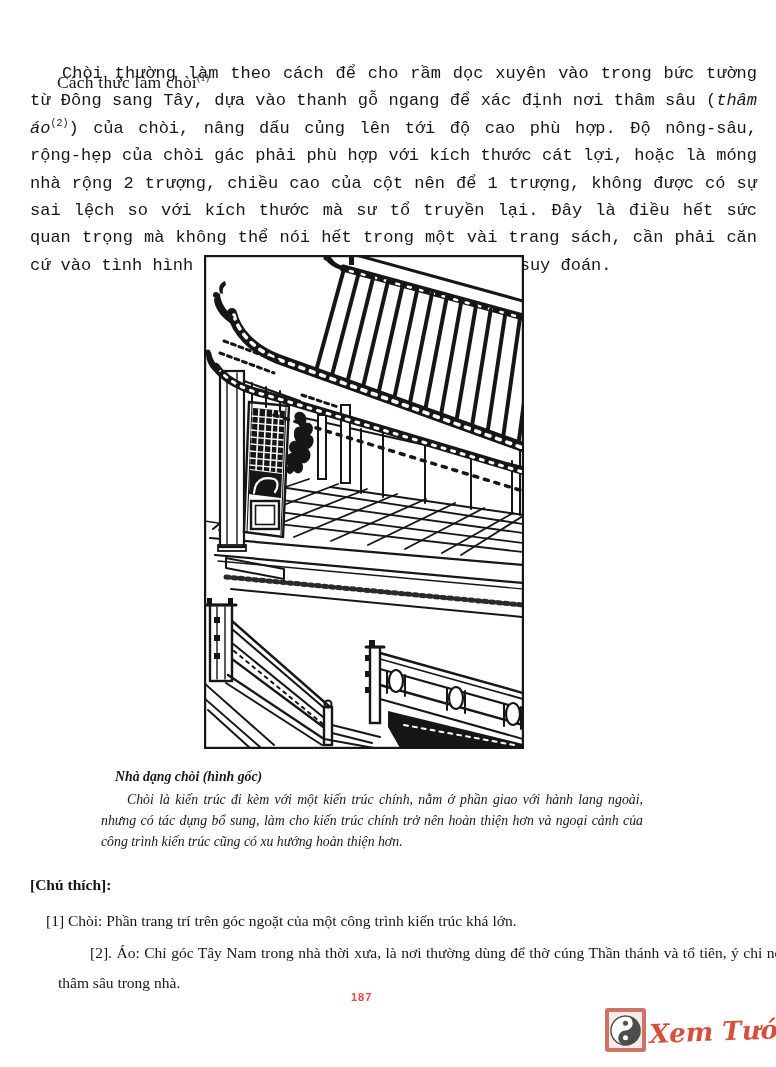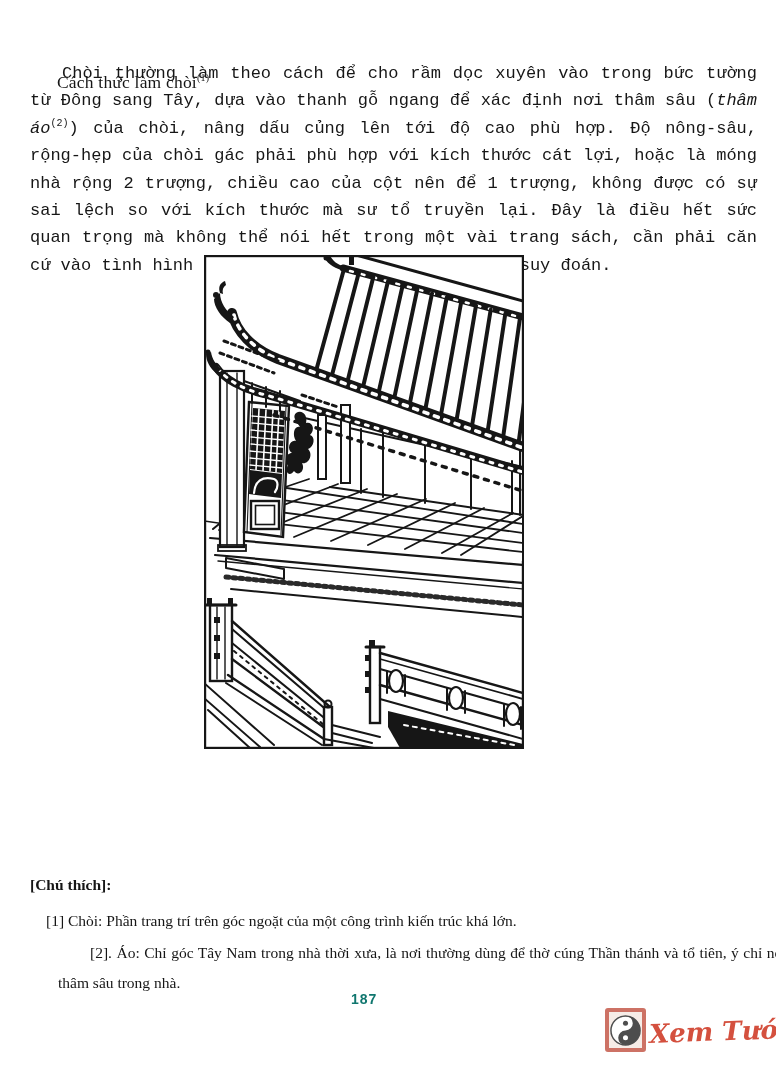--- a/index.html
+++ b/index.html
@@ -39,21 +39,21 @@
   .fn{
     position:absolute;left:14px;width:729px;
     font-size:15.5px;line-height:30px;
     text-indent:32px;text-align:justify;
   }
   .fn1{top:906px;}
   .fn2{top:938px;margin-left:44px;}
   .pagenum{
     position:absolute;left:351px;top:991px;
     font-family:"Liberation Sans", sans-serif;
-    font-weight:bold;font-size:14px;letter-spacing:1px;color:#0f766e;
+    font-weight:bold;font-size:11px;letter-spacing:1px;color:#ef4444;
   }
   .watermark{
     position:absolute;left:605px;top:1008px;
     display:flex;align-items:flex-start;gap:3px;
   }
   .wm-badge{
     width:41px;height:44px;flex:0 0 auto;
     background:#f6ece7;
     border:4px solid #cd7265;border-radius:3px;
     box-sizing:border-box;
@@ -188,20 +188,22 @@
         <ellipse cx="309" cy="459" rx="7" ry="11" fill="#fff" stroke-width="2.2"></ellipse>
         <path stroke-width="2" d="M300,449 L300,471 M317,452 L317,474"></path>
 
         <polygon points="184,456 319,489 319,493 196,493 184,472" fill="#161616" stroke="none"></polygon>
         <path stroke="#ffffff" stroke-width="2" stroke-dasharray="4 5" d="M200,470 L310,490"></path>
       </g>
     </svg>
   </div>
 
   <div class="caption">
+    <div class="caption-title">Nhà dạng chòi (hình gốc)</div>
+    <div class="caption-body">Chòi là kiến trúc đi kèm với một kiến trúc chính, nằm ở phần giao với hành lang ngoài, nhưng có tác dụng bổ sung, làm cho kiến trúc chính trở nên hoàn thiện hơn và ngoại cảnh của công trình kiến trúc cũng có xu hướng hoàn thiện hơn.</div>
   </div>
 
   <div class="notes-head">[Chú thích]:</div>
 
   <div class="fn fn1"><span>[1]</span> <span>Chòi: Phần trang trí trên góc ngoặt của một công trình kiến trúc khá lớn.</span></div>
 
   <div class="fn fn2"><span>[2].</span> <span>Áo: Chỉ góc Tây Nam trong nhà thời xưa, là nơi thường dùng để thờ cúng Thần thánh và tổ tiên, ý chỉ nơi thâm sâu trong nhà.</span></div>
 
   <div class="pagenum">187</div>
 

